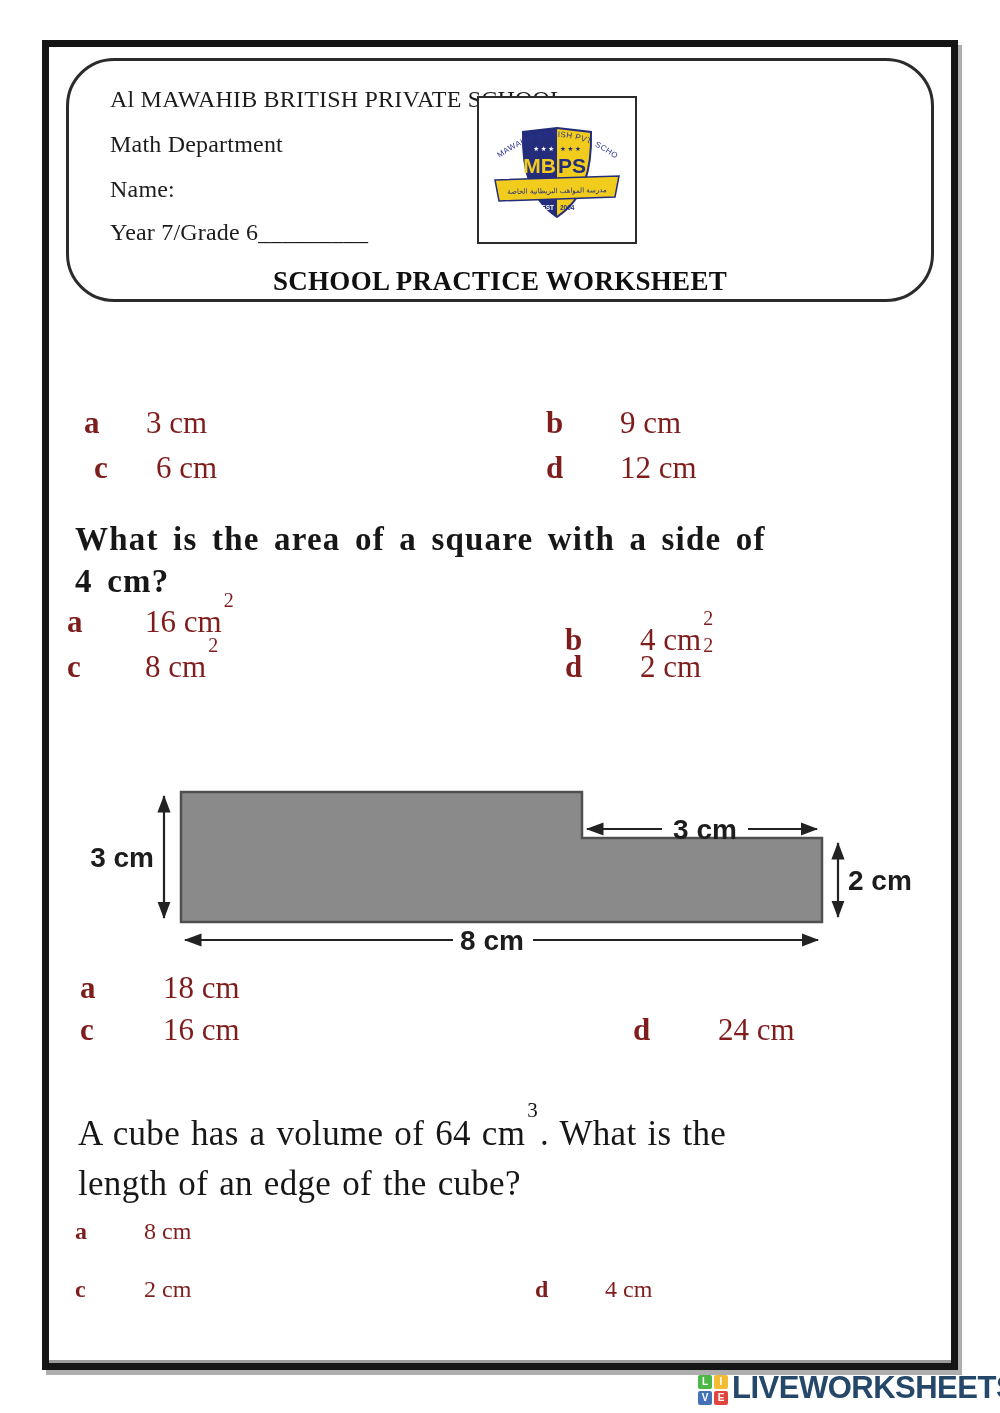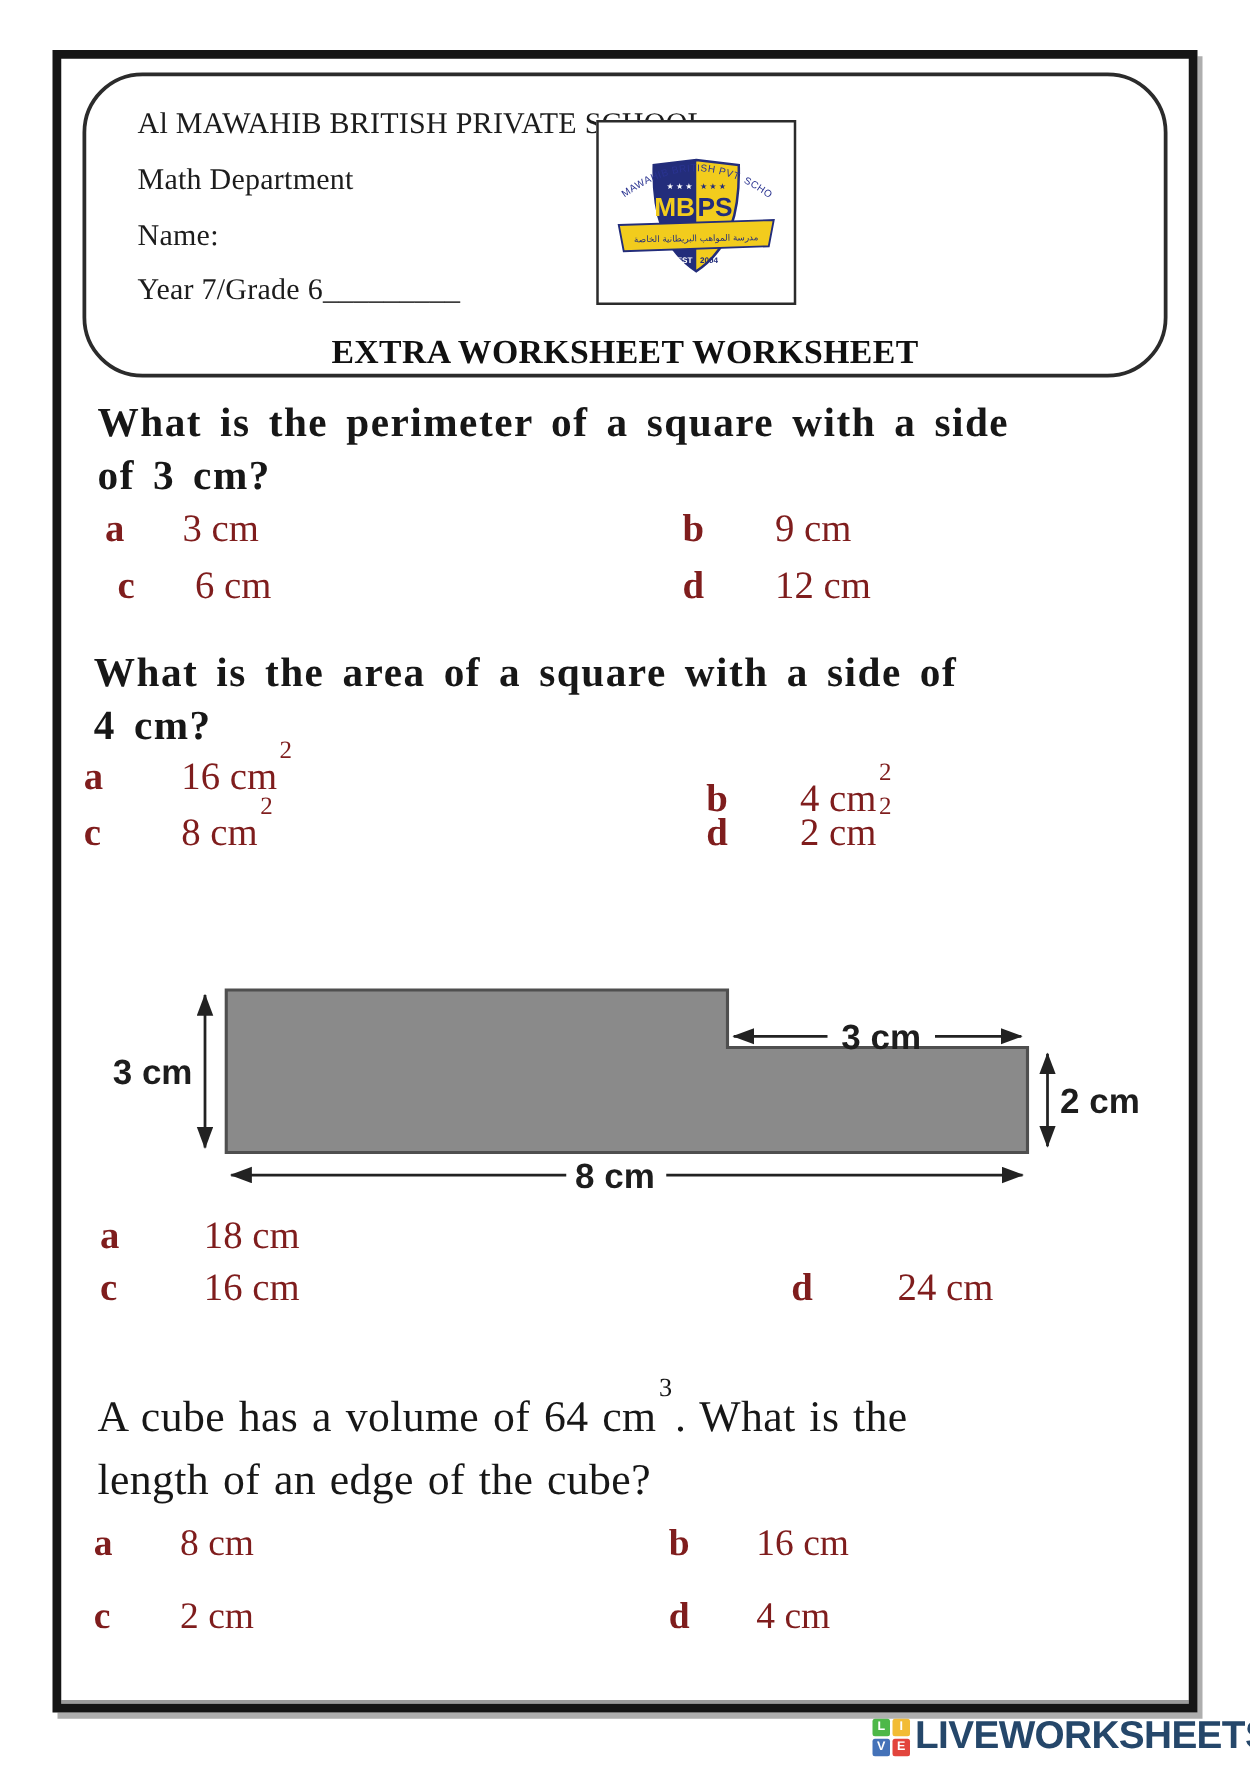--- a/index.html
+++ b/index.html
@@ -34,21 +34,21 @@
   .q-text{position:absolute;}
   .q-line{
     font-weight:700;font-size:33px;line-height:42px;
     letter-spacing:1.2px;word-spacing:5px;color:#171717;white-space:nowrap;
   }
   .q4 .q-line{
     font-weight:400;font-size:35px;line-height:50px;
     letter-spacing:.3px;word-spacing:2px;
   }
   .opt{position:absolute;font-size:31px;color:#7f1d1d;white-space:nowrap;}
-  .q4 .opt{font-size:30px;}
+  .q4 .opt{font-size:24px;}
   .opt .L{display:inline-block;font-weight:700;}
   .opt .V{display:inline-block;}
   sup.s2{font-size:20px;position:relative;top:-14px;margin-left:2px;font-weight:400;}
   sup.s3{font-size:21px;position:relative;top:-15px;margin:0 2px;}
   
   .diagram{position:absolute;}
   .dim-label{
     font-family:"Liberation Sans","DejaVu Sans",sans-serif;
     font-size:28px;font-weight:600;fill:#1d1d1d;
   }
@@ -101,28 +101,24 @@
         <text x="79" y="75" text-anchor="start" font-family="Liberation Sans, DejaVu Sans, sans-serif" font-size="21" font-weight="bold" fill="#232d7b">PS</text>
 
         <polygon points="16,82 140,78 136,99 20,103" fill="#f2cc1d" stroke="#232d7b" stroke-width="1.5"></polygon>
         <text x="78" y="95" text-anchor="middle" font-family="DejaVu Sans, sans-serif" font-size="7" fill="#232d7b" transform="rotate(-1 78 95)">مدرسة المواهب البريطانية الخاصة</text>
 
         <text x="75" y="112" text-anchor="end" font-family="Liberation Sans, DejaVu Sans, sans-serif" font-size="6.5" font-weight="bold" fill="#ffffff">EST</text>
         <text x="81" y="112" text-anchor="start" font-family="Liberation Sans, DejaVu Sans, sans-serif" font-size="6.5" font-weight="bold" fill="#232d7b">2004</text>
       </svg>
     </div>
 
-    <div class="ws-title">EXTRA WORKSHEET WORKSHEET</div>
+    <div class="ws-title">SCHOOL PRACTICE WORKSHEET</div>
   </div>
 
   <div class="question" style="top:271px;height:180px;">
-    <div class="q-text" style="left:29px;top:0;">
-      <div class="q-line">What is the perimeter of a square with a side</div>
-      <div class="q-line">of 3 cm?</div>
-    </div>
     <div class="opt" style="left:35px;top:87px;">
       <span class="L" style="width:62px;">a</span><span class="V">3 cm</span>
     </div>
     <div class="opt" style="left:497px;top:87px;">
       <span class="L" style="width:74px;">b</span><span class="V">9 cm</span>
     </div>
     <div class="opt" style="left:35px;top:132px;margin-left:10px;">
       <span class="L" style="width:62px;">c</span><span class="V">6 cm</span>
     </div>
     <div class="opt" style="left:497px;top:132px;">
@@ -187,23 +183,20 @@
   </div>
 
   <div class="question q4" style="top:1053px;height:260px;">
     <div class="q-text" style="left:29px;top:0;">
       <div class="q-line"><span>A cube has a volume of 64 cm</span><sup class="s3">3</sup><span>. What is the</span></div>
       <div class="q-line">length of an edge of the cube?</div>
     </div>
     <div class="opt" style="left:26px;top:118px;">
       <span class="L" style="width:69px;">a</span><span class="V">8 cm</span>
     </div>
-    <div class="opt" style="left:486px;top:118px;">
-      <span class="L" style="width:70px;">b</span><span class="V">16 cm</span>
-    </div>
     <div class="opt" style="left:26px;top:176px;">
       <span class="L" style="width:69px;">c</span><span class="V">2 cm</span>
     </div>
     <div class="opt" style="left:486px;top:176px;">
       <span class="L" style="width:70px;">d</span><span class="V">4 cm</span>
     </div>
   </div>
 
 </div>
 

